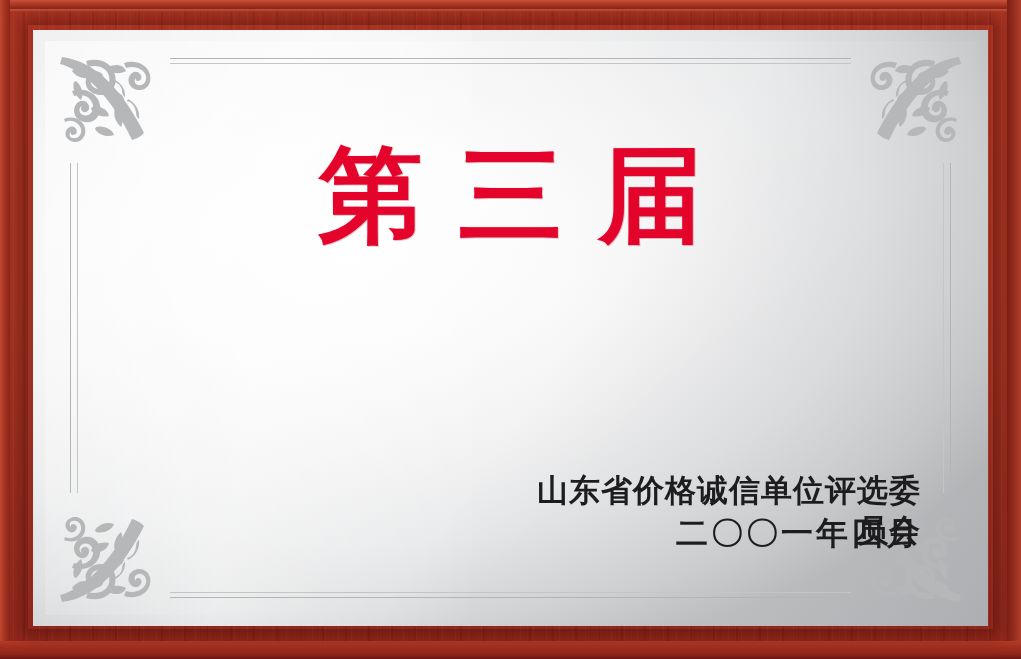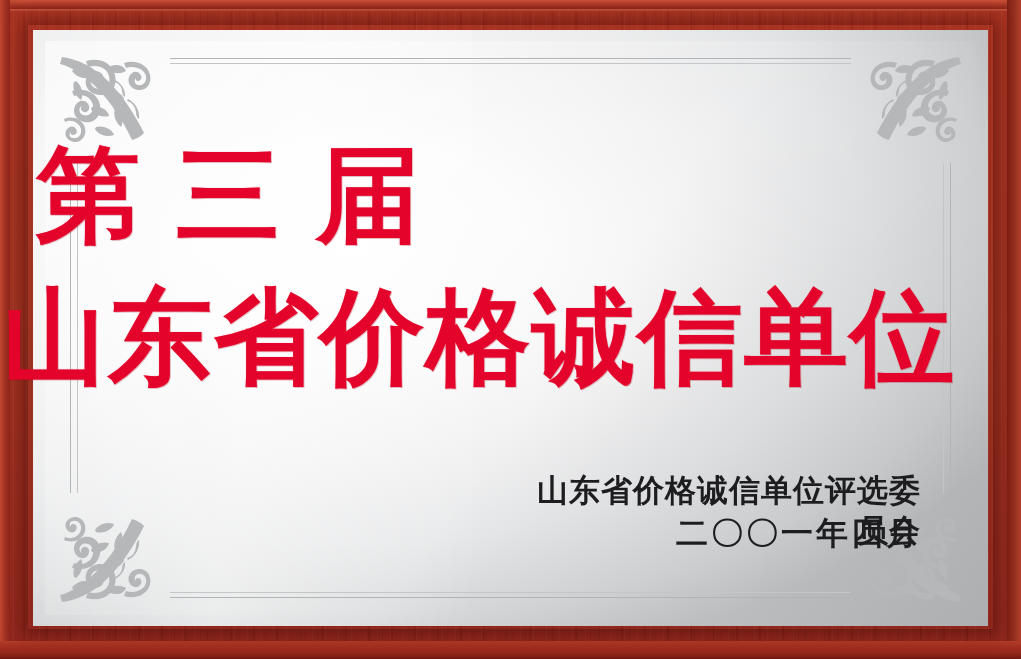--- a/index.html
+++ b/index.html
@@ -159,21 +159,21 @@
   .ornament svg { display: block; width: 112px; height: 112px; }
   .orn-tl { left: 52px;  top: 47px; }
   .orn-tr { right: 52px; top: 47px;  transform: scaleX(-1); }
   .orn-bl { left: 52px;  bottom: 47px; transform: scaleY(-1); }
   .orn-br { right: 52px; bottom: 47px; transform: scale(-1,-1); }
 
   
   .title-block {
     position: absolute;
     left: 0; right: 0;
-    text-align: left;
+    text-align: center;
     pointer-events: none;
   }
 
   .title-line1 {
     top: 143px;
     font-size: 104px;
     line-height: 1.0;
     letter-spacing: 36px;
     text-indent: 36px;
     font-weight: 700;
@@ -385,19 +385,18 @@
         <path d="M44 80 C 52 78, 60 82, 62 88 C 54 91, 46 87, 43 82 Z"></path>
         <path d="M60 32 C 68 34, 74 42, 73 50 C 71 49, 70 46, 70 43 C 69 38, 65 35, 59 34 Z"></path>
         <path d="M36 48 C 44 51, 49 58, 49 66 C 47 65, 46 62, 46 59 C 45 55, 42 51, 35 50 Z"></path>
         <path d="M76 52 C 84 56, 88 64, 87 72 C 85 71, 84 68, 84 65 C 83 60, 81 56, 75 54 Z"></path>
       </g>
     </svg>
   </div>
 
   <div class="title-block title-line1">第三届</div>
 
-  <div class="title-block title-line2">山东省价格诚信单位</div>
 
   <div class="sign-block sign-org">山东省价格诚信单位评选委员会</div>
 
   <div class="sign-block sign-date">二〇〇一年四月</div>
 
 </div>
 
 </body></html>

